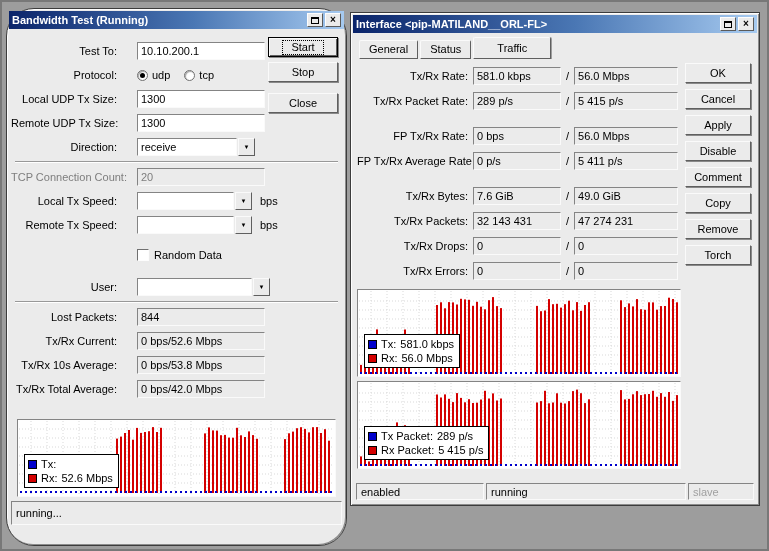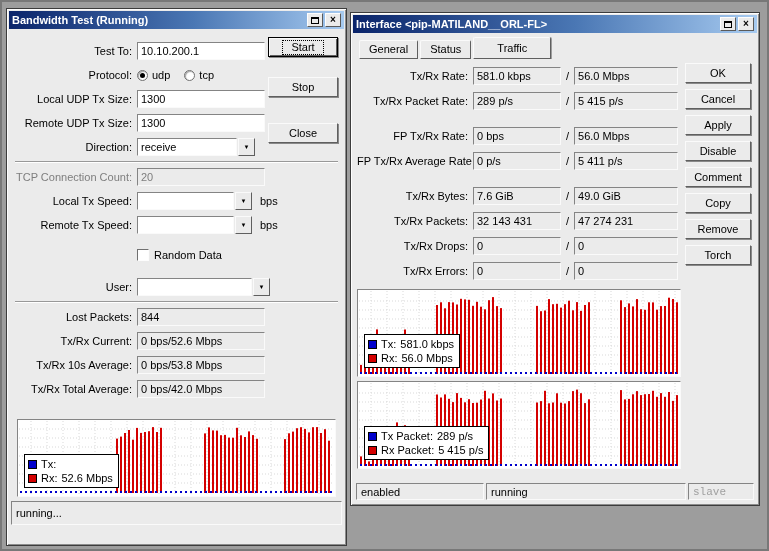--- a/index.html
+++ b/index.html
@@ -38,34 +38,34 @@
          box-shadow: inset 1px 1px 0 #fafafa, inset -1px -1px 0 #5f5f5f, 1px 1px 0 rgba(40,40,40,.5); }
   .focus-inner { border:1px dotted #000; padding:0 8px; line-height:13px; }
   .dd { width:17px; height:18px; margin-left:1px; background:#ebebeb; border:1px solid;
         border-color:#fafafa #5f5f5f #5f5f5f #fafafa; display:flex; align-items:center;
         justify-content:center; font-size:6px; cursor:default; }
   .sep { height:2px; border-top:1px solid #989898; border-bottom:1px solid #fff; margin:2px 6px; }
   .statusbar { margin-top:auto; height:24px; background:#ebebeb; display:flex;
                align-items:center; padding:0 4px; }
 
   
-  .win-left { left:4px; top:6px; width:341px; height:538px; }
+  .win-left { left:4px; top:6px; width:341px; height:538px;border-radius:28px; }
   .bt-content { padding-top:10px; }
   .row { display:flex; align-items:center; height:24px; padding-left:2px; }
-  .lbl { width:126px; text-align:right; padding-right:5px; white-space:nowrap; }
+  .lbl { width:126px; text-align:right; padding-right:20px; white-space:nowrap; }
   .radio { width:11px; height:11px; border-radius:50%; background:#fff; border:1px solid #707070;
            box-shadow: inset 1px 1px 1px rgba(0,0,0,.35); display:inline-flex;
            align-items:center; justify-content:center; margin-right:4px; }
   .radio .dot { width:5px; height:5px; border-radius:50%; background:#000; }
   .radio-lbl { margin-right:14px; }
   .checkbox { width:12px; height:12px; background:#fff; border:1px solid;
               border-color:#707070 #fdfdfd #fdfdfd #707070; margin-right:5px; }
   .unit { margin-left:8px; }
   .bt-stack { position:absolute; top:8px; right:6px; width:70px; display:flex;
-              flex-direction:column; gap:20px; }
+              flex-direction:column; gap:5px; }
   .mt8 { margin-top:8px; } .mt6 { margin-top:6px; }
 
   
   .chart-box { position:relative; background:#fff; border:1px solid;
                border-color:#848484 #fafafa #fafafa #848484; overflow:hidden; }
   .chart-left { margin:18px 8px 0 8px; height:78px; }
   .chart-canvas { position:absolute; inset:0; }
   .legend { position:absolute; left:6px; bottom:8px; background:#fff; border:1px solid #000;
             padding:2px 5px 2px 3px; z-index:2; }
   .legend-row { display:flex; align-items:center; gap:4px; height:14px; white-space:nowrap; }
@@ -86,21 +86,21 @@
   .slash { margin:0 5px; }
   .gap10 { margin-top:10px; }
   .chart-right { margin:6px 2px 0 4px; height:88px; }
   .chart-right2 { margin-top:4px; }
   .rw-buttons { flex:0 0 74px; display:flex; flex-direction:column; gap:6px; padding:4px 6px 0 0; }
   .rw-buttons .btn { width:66px; align-self:flex-end; }
   .gap12 { margin-top:0; }
   .statusbar-right { margin:3px; margin-top:auto; display:flex; gap:2px; height:17px; }
   .scell { display:flex; align-items:center; padding:0 4px; background:#ebebeb; white-space:nowrap; }
   .scell-1 { flex:0 0 128px; } .scell-2 { flex:1; } .scell-3 { flex:0 0 66px; }
-  .slave { color:#a0a0a0;font-family:Liberation Mono, monospace; }
+  .slave { color:#a0a0a0; }
 </style>
 </head>
 <body>
 
 <div class="desktop">
 
   <div class="window win-left">
     <div class="titlebar">
       <span class="tb-title">Bandwidth Test (Running)</span>
       <span class="tb-btn">

